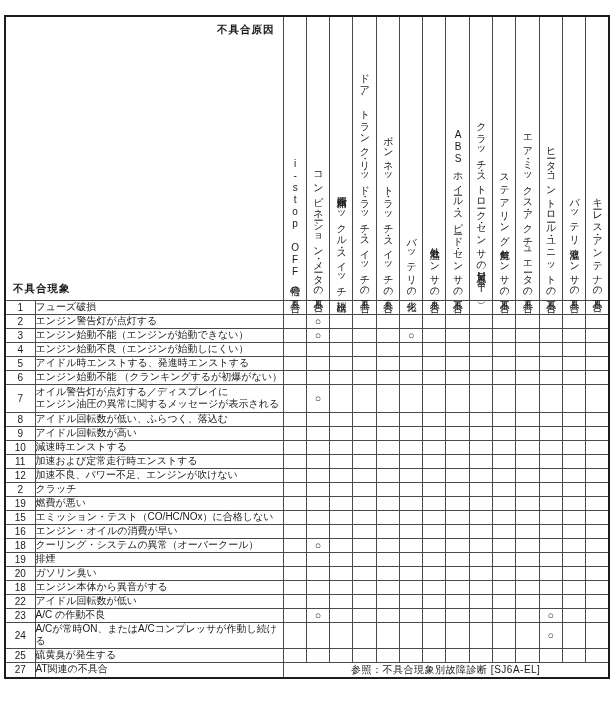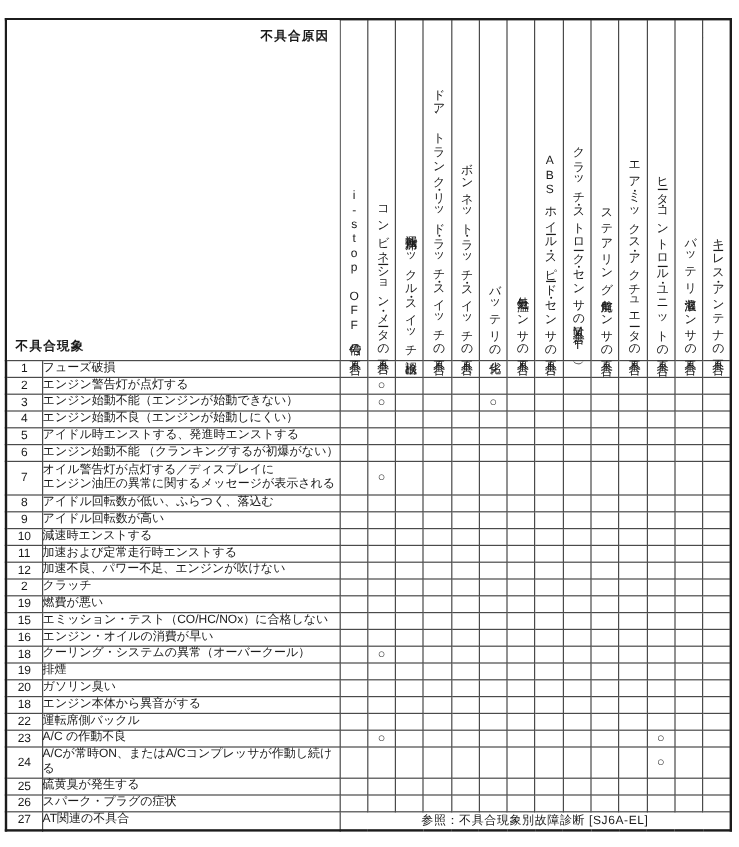--- a/index.html
+++ b/index.html
@@ -525,21 +525,21 @@
           <td class="cell"></td>
           <td class="cell"></td>
           <td class="cell"></td>
           <td class="cell"></td>
           <td class="cell"></td>
           <td class="cell"></td>
           <td class="cell"></td>
         </tr>
         <tr>
           <td class="num">22</td>
-          <td class="symptom">運転席側バックル</td>
+          <td class="symptom">アイドル回転数が低い</td>
           <td class="cell"></td>
           <td class="cell"></td>
           <td class="cell"></td>
           <td class="cell"></td>
           <td class="cell"></td>
           <td class="cell"></td>
           <td class="cell"></td>
           <td class="cell"></td>
           <td class="cell"></td>
           <td class="cell"></td>
@@ -580,38 +580,20 @@
           <td class="cell"></td>
           <td class="cell"></td>
           <td class="cell"></td>
           <td class="cell">○</td>
           <td class="cell"></td>
           <td class="cell"></td>
         </tr>
         <tr>
           <td class="num">25</td>
           <td class="symptom">硫黄臭が発生する</td>
-          <td class="cell"></td>
-          <td class="cell"></td>
-          <td class="cell"></td>
-          <td class="cell"></td>
-          <td class="cell"></td>
-          <td class="cell"></td>
-          <td class="cell"></td>
-          <td class="cell"></td>
-          <td class="cell"></td>
-          <td class="cell"></td>
-          <td class="cell"></td>
-          <td class="cell"></td>
-          <td class="cell"></td>
-          <td class="cell"></td>
-        </tr>
-        <tr>
-          <td class="num">26</td>
-          <td class="symptom">スパーク・プラグの症状</td>
           <td class="cell"></td>
           <td class="cell"></td>
           <td class="cell"></td>
           <td class="cell"></td>
           <td class="cell"></td>
           <td class="cell"></td>
           <td class="cell"></td>
           <td class="cell"></td>
           <td class="cell"></td>
           <td class="cell"></td>

